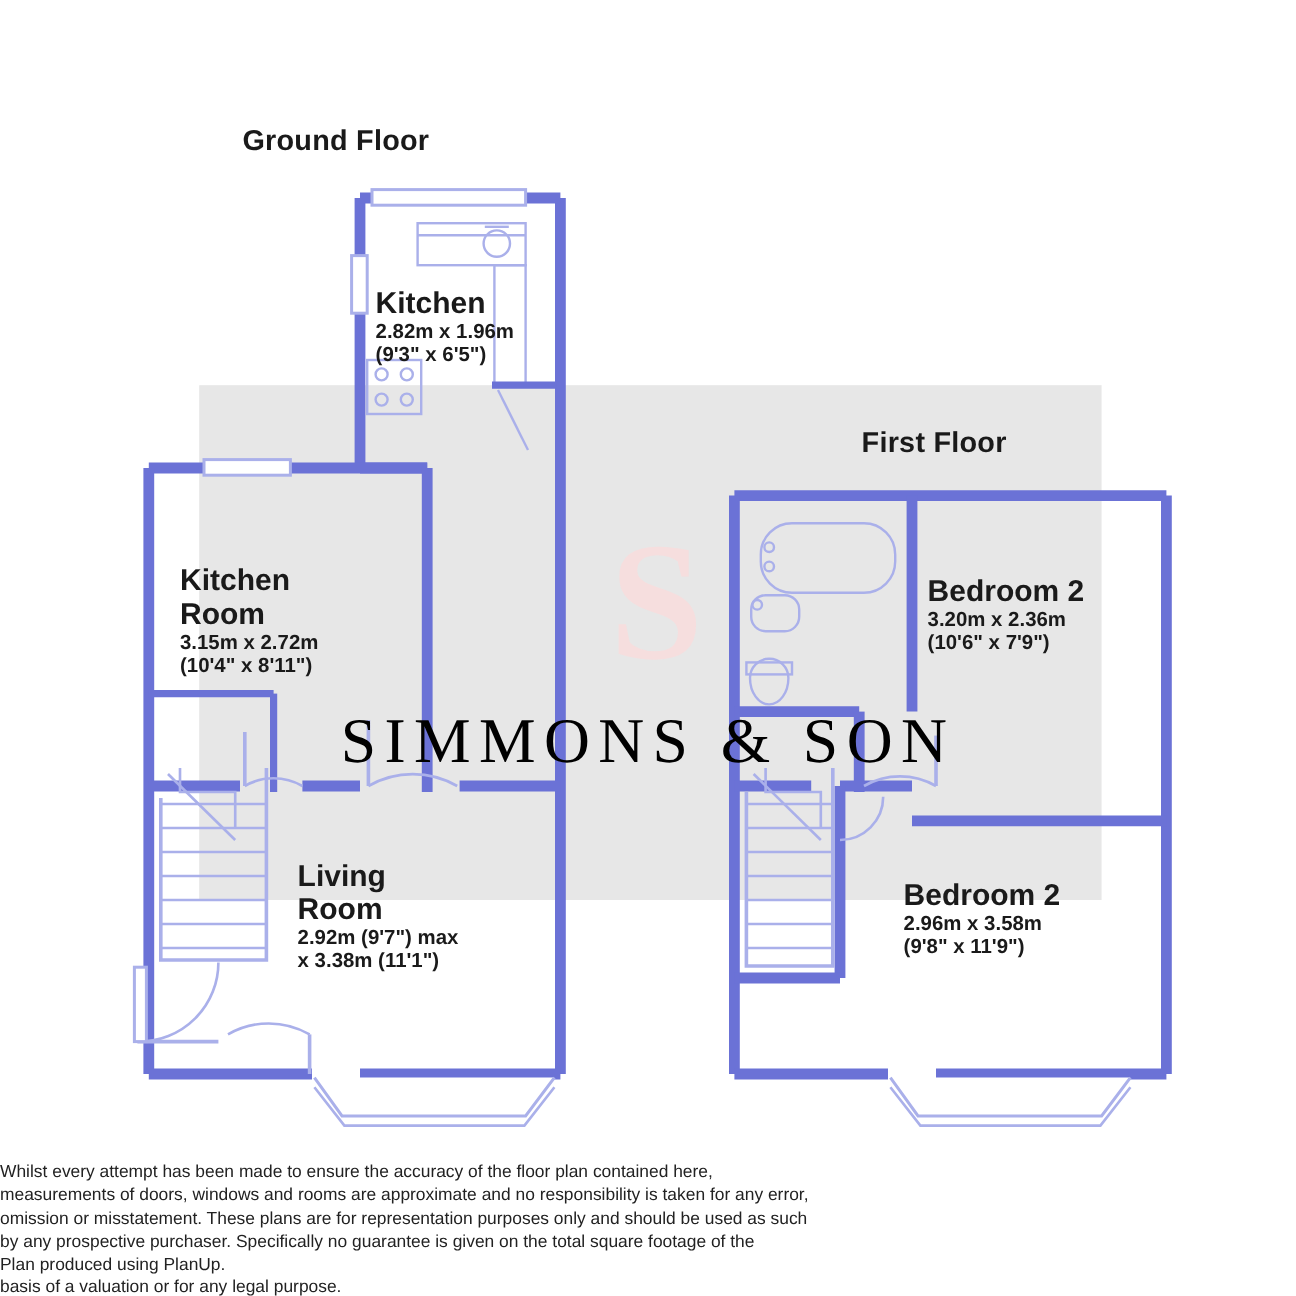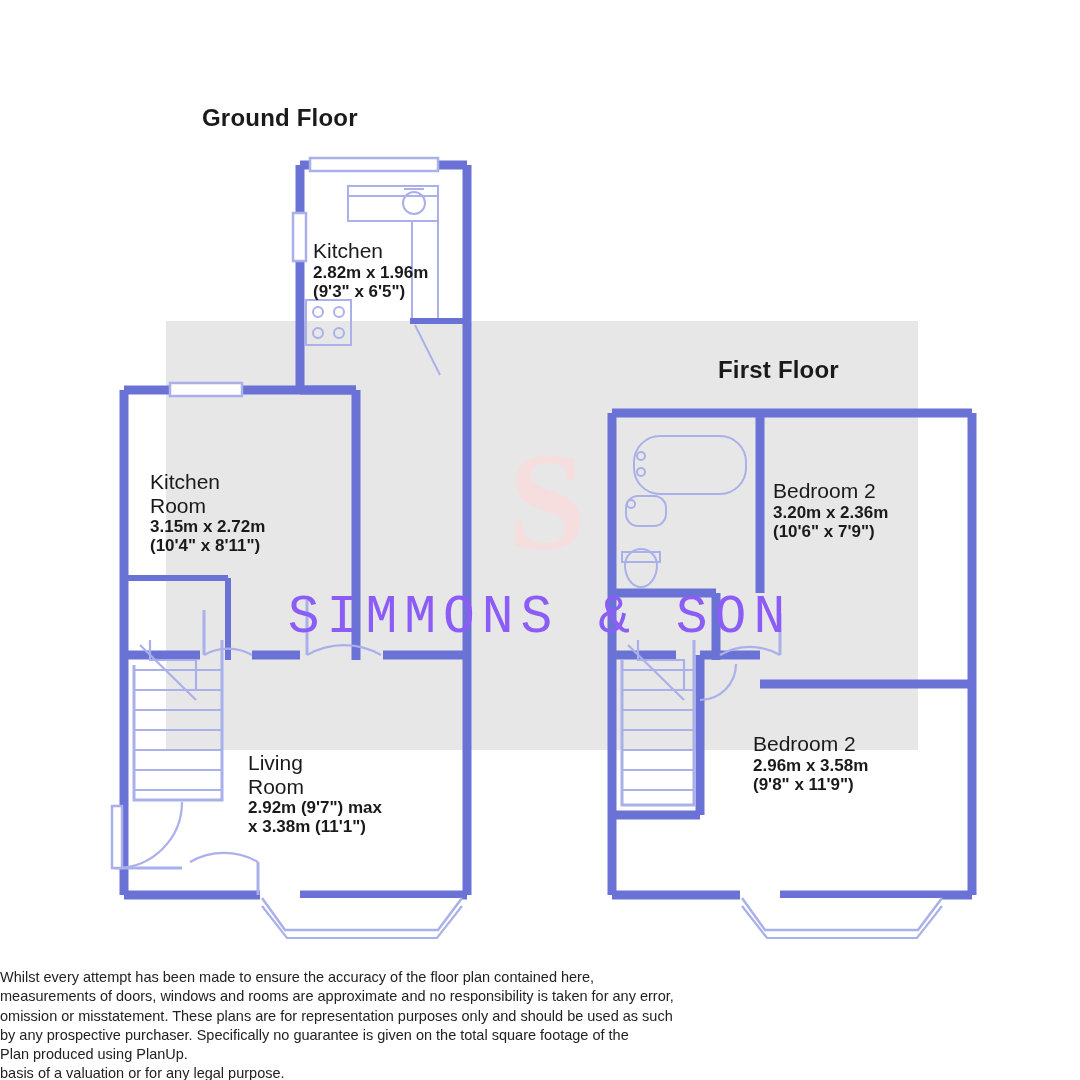--- a/index.html
+++ b/index.html
@@ -26,22 +26,22 @@
     text-align: left;
     line-height: 1.12;
     white-space: nowrap;
   }
   .floor-title {
     font-size: 24px;
     font-weight: bold;
     letter-spacing: 0.2px;
   }
   .room-name {
-    font-size: 21px;
-    font-weight: normal;
+    font-size: 25px;
+    font-weight: bold;
   }
   .room-dims {
     font-size: 17px;
     font-weight: bold;
   }
   .disclaimer {
     position: absolute;
     left: 0;
     top: 968px;
     width: 1080px;
@@ -61,22 +61,22 @@
     opacity: 0.62;
   }
   .wm-text {
     position: absolute;
     left: 0;
     top: 588px;
     width: 1080px;
     text-align: center;
     font-size: 53px;
     letter-spacing: 7px;
-    color: #8b5cf6;
-    font-family: Liberation Mono, monospace;
+    color: #000000;
+    font-family: Liberation Serif, serif;
     font-weight: normal;
   }
   .wm-mark {
     position: absolute;
     left: 487px;
     top: 437px;
     width: 120px;
     height: 130px;
     font-size: 140px;
     line-height: 130px;
@@ -241,21 +241,21 @@
   <div class="room-dims">(9'3" x 6'5")</div>
 </div>
 
 <div class="label" style="left:150px; top:470px; width:166px;">
   <div class="room-name">Kitchen</div>
   <div class="room-name">Room</div>
   <div class="room-dims">3.15m x 2.72m</div>
   <div class="room-dims">(10'4" x 8'11")</div>
 </div>
 
-<div class="label" style="left:248px; top:716px; width:168px;margin-top:35px;">
+<div class="label" style="left:248px; top:716px; width:168px;">
   <div class="room-name">Living</div>
   <div class="room-name">Room</div>
   <div class="room-dims">2.92m (9'7") max</div>
   <div class="room-dims">x 3.38m (11'1")</div>
 </div>
 
 <div class="label" style="left:773px; top:479px; width:166px;">
   <div class="room-name">Bedroom 2</div>
   <div class="room-dims">3.20m x 2.36m</div>
   <div class="room-dims">(10'6" x 7'9")</div>

